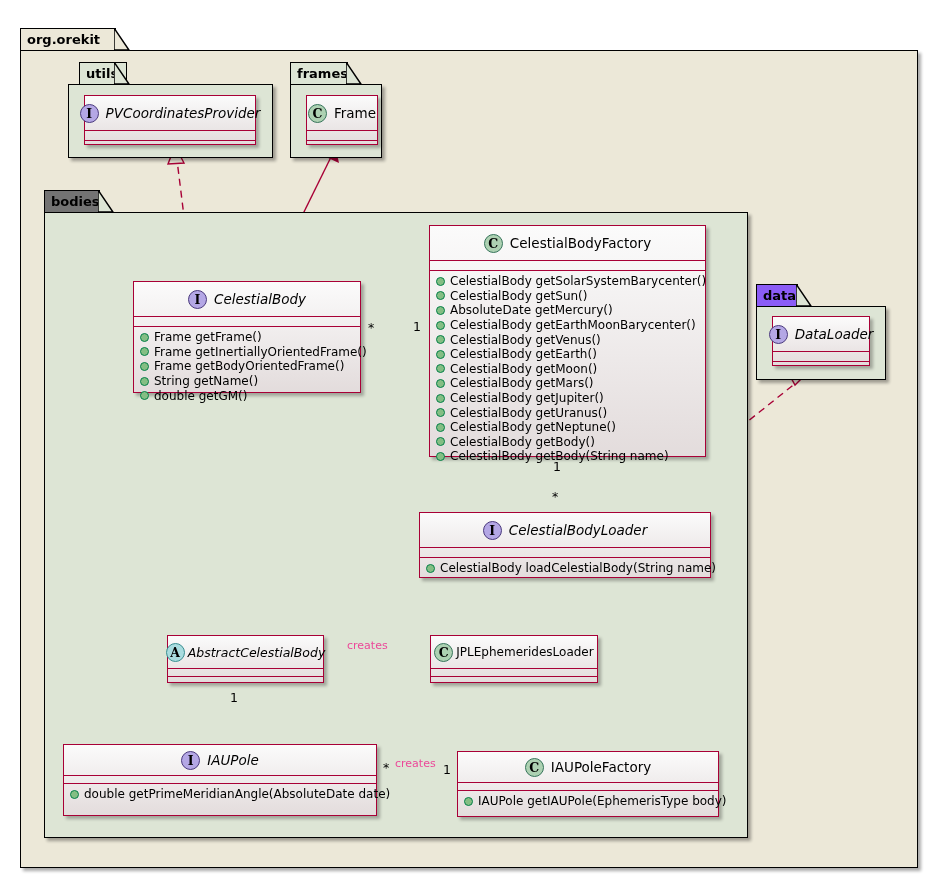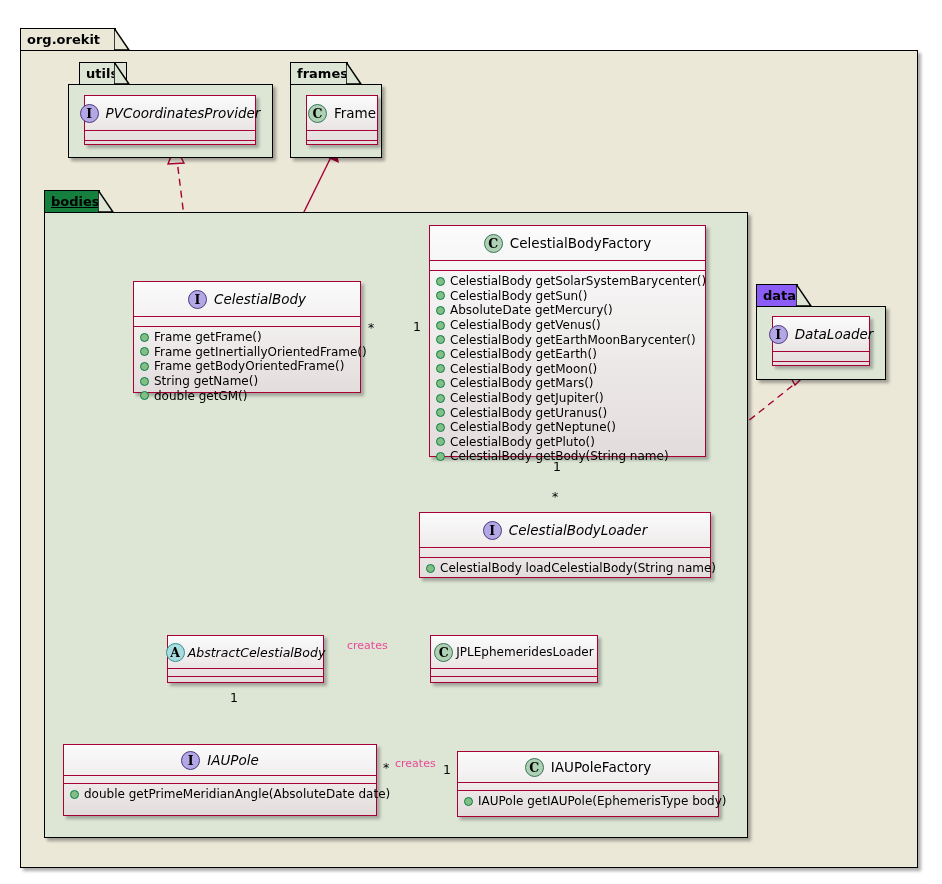--- a/index.html
+++ b/index.html
@@ -102,21 +102,21 @@
       <span class="stc C">C</span>
       <span class="hdr-name">Frame</span>
     </div>
     <div class="sep"></div>
     <div class="compart empty"></div>
     <div class="sep"></div>
     <div class="compart empty"></div>
   </div>
 
   <div class="pkg" style="left:44px;top:190px;width:704px;height:648px;z-index:2;">
-    <div class="pkg-tab" style="background:#15803d;width:56px;text-decoration:underline;">
+    <div class="pkg-tab" style="background:#737373;width:56px;">
       <span>bodies</span>
     </div>
     <svg style="position:absolute;left:54px;top:0;width:16px;height:24px;">
       <polygon points="0,0 15,22 0,22" fill="#DDE5D5" stroke="#000" stroke-width="1.5"></polygon>
     </svg>
     <div class="pkg-body" style="top:22px;width:704px;height:626px;background:#DDE5D5;"></div>
   </div>
 
   <div class="pkg" style="left:756px;top:284px;width:130px;height:96px;z-index:3;">
     <div class="pkg-tab" style="background:#8b5cf6;width:42px;">
@@ -187,28 +187,28 @@
         <div class="mrow">
           <span class="dot"></span>
           <span>CelestialBody getSun()</span>
         </div>
         <div class="mrow">
           <span class="dot"></span>
           <span>AbsoluteDate getMercury()</span>
         </div>
         <div class="mrow">
           <span class="dot"></span>
+          <span>CelestialBody getEarthMoonBarycenter()</span>
+        </div>
+        <div class="mrow">
+          <span class="dot"></span>
           <span>CelestialBody getVenus()</span>
         </div>
         <div class="mrow">
           <span class="dot"></span>
-          <span>CelestialBody getEarthMoonBarycenter()</span>
-        </div>
-        <div class="mrow">
-          <span class="dot"></span>
           <span>CelestialBody getEarth()</span>
         </div>
         <div class="mrow">
           <span class="dot"></span>
           <span>CelestialBody getMoon()</span>
         </div>
         <div class="mrow">
           <span class="dot"></span>
           <span>CelestialBody getMars()</span>
         </div>
@@ -219,21 +219,21 @@
         <div class="mrow">
           <span class="dot"></span>
           <span>CelestialBody getUranus()</span>
         </div>
         <div class="mrow">
           <span class="dot"></span>
           <span>CelestialBody getNeptune()</span>
         </div>
         <div class="mrow">
           <span class="dot"></span>
-          <span>CelestialBody getPluto()</span>
+          <span>CelestialBody getBody()</span>
         </div>
         <div class="mrow">
           <span class="dot"></span>
           <span>CelestialBody getBody(String name)</span>
         </div>
       </div>
   </div>
 
   <div class="cls iface" style="left:419px;top:512px;width:292px;height:66px;z-index:6;">
     <div class="hdr">

